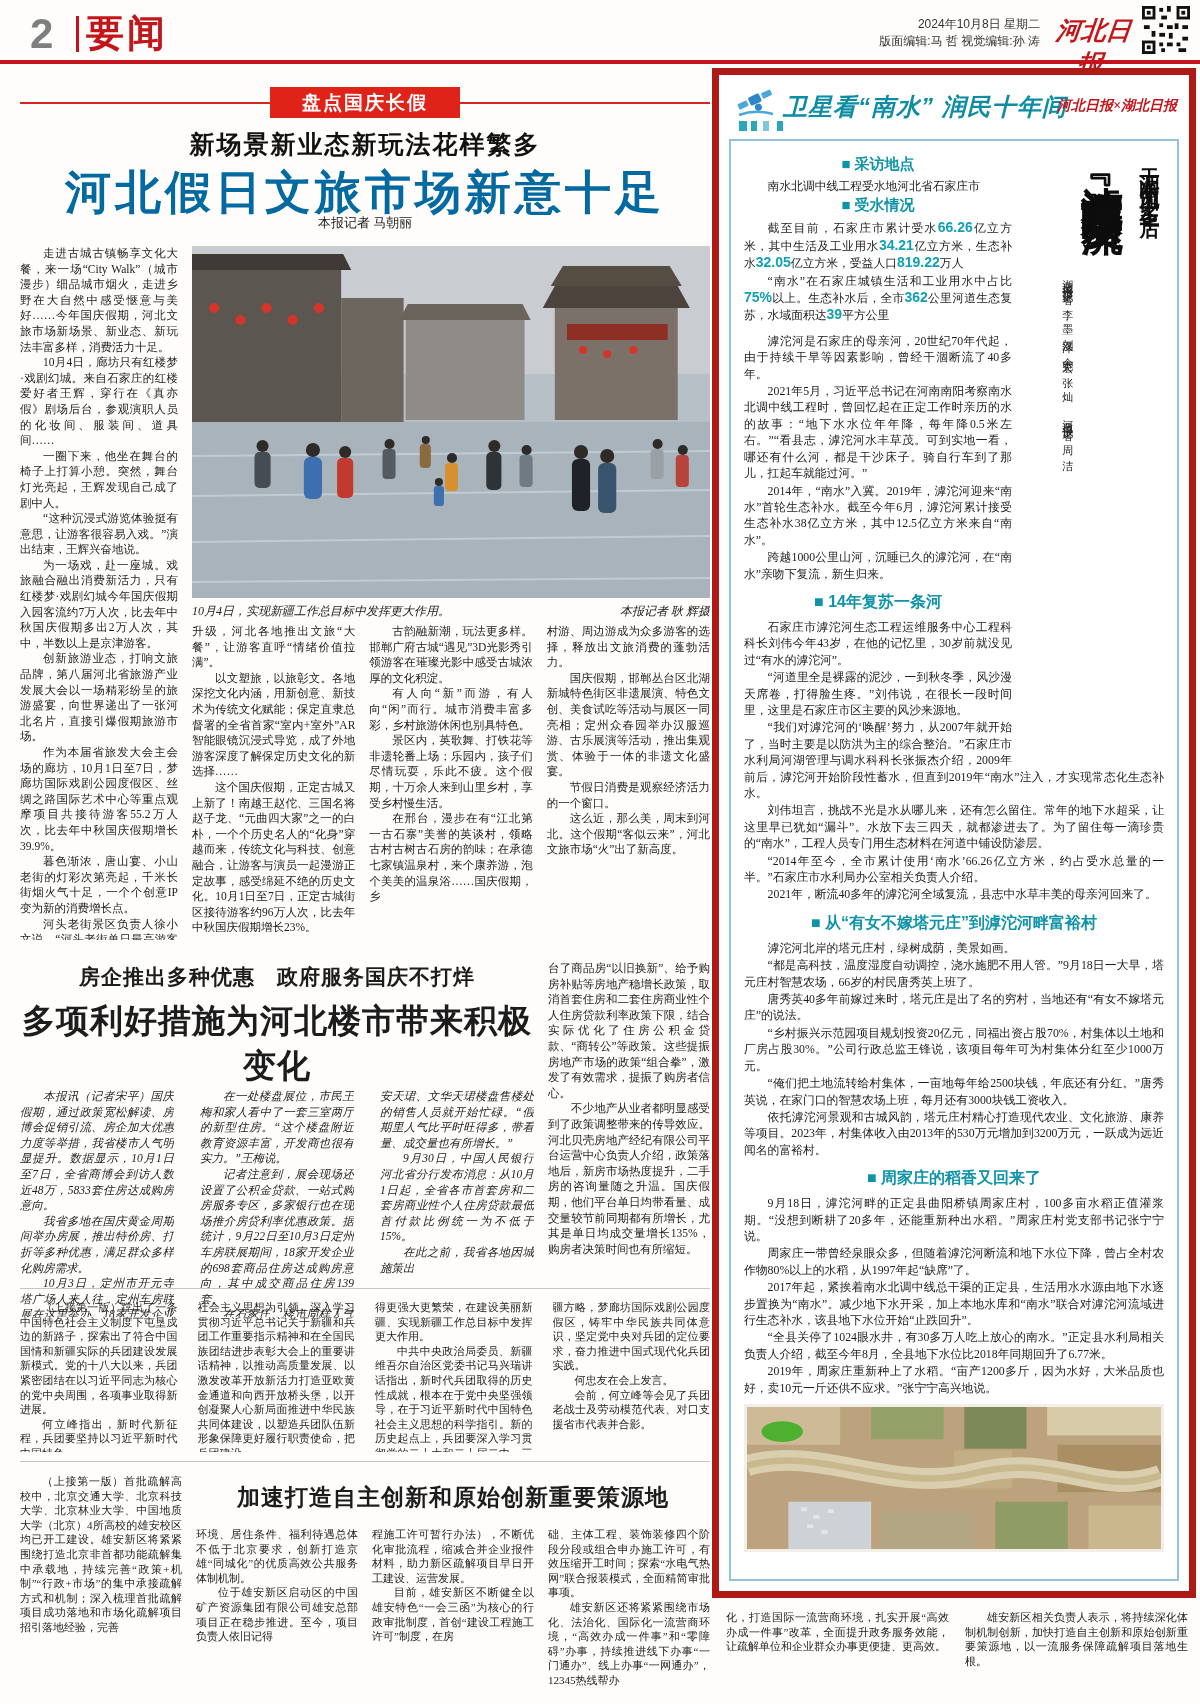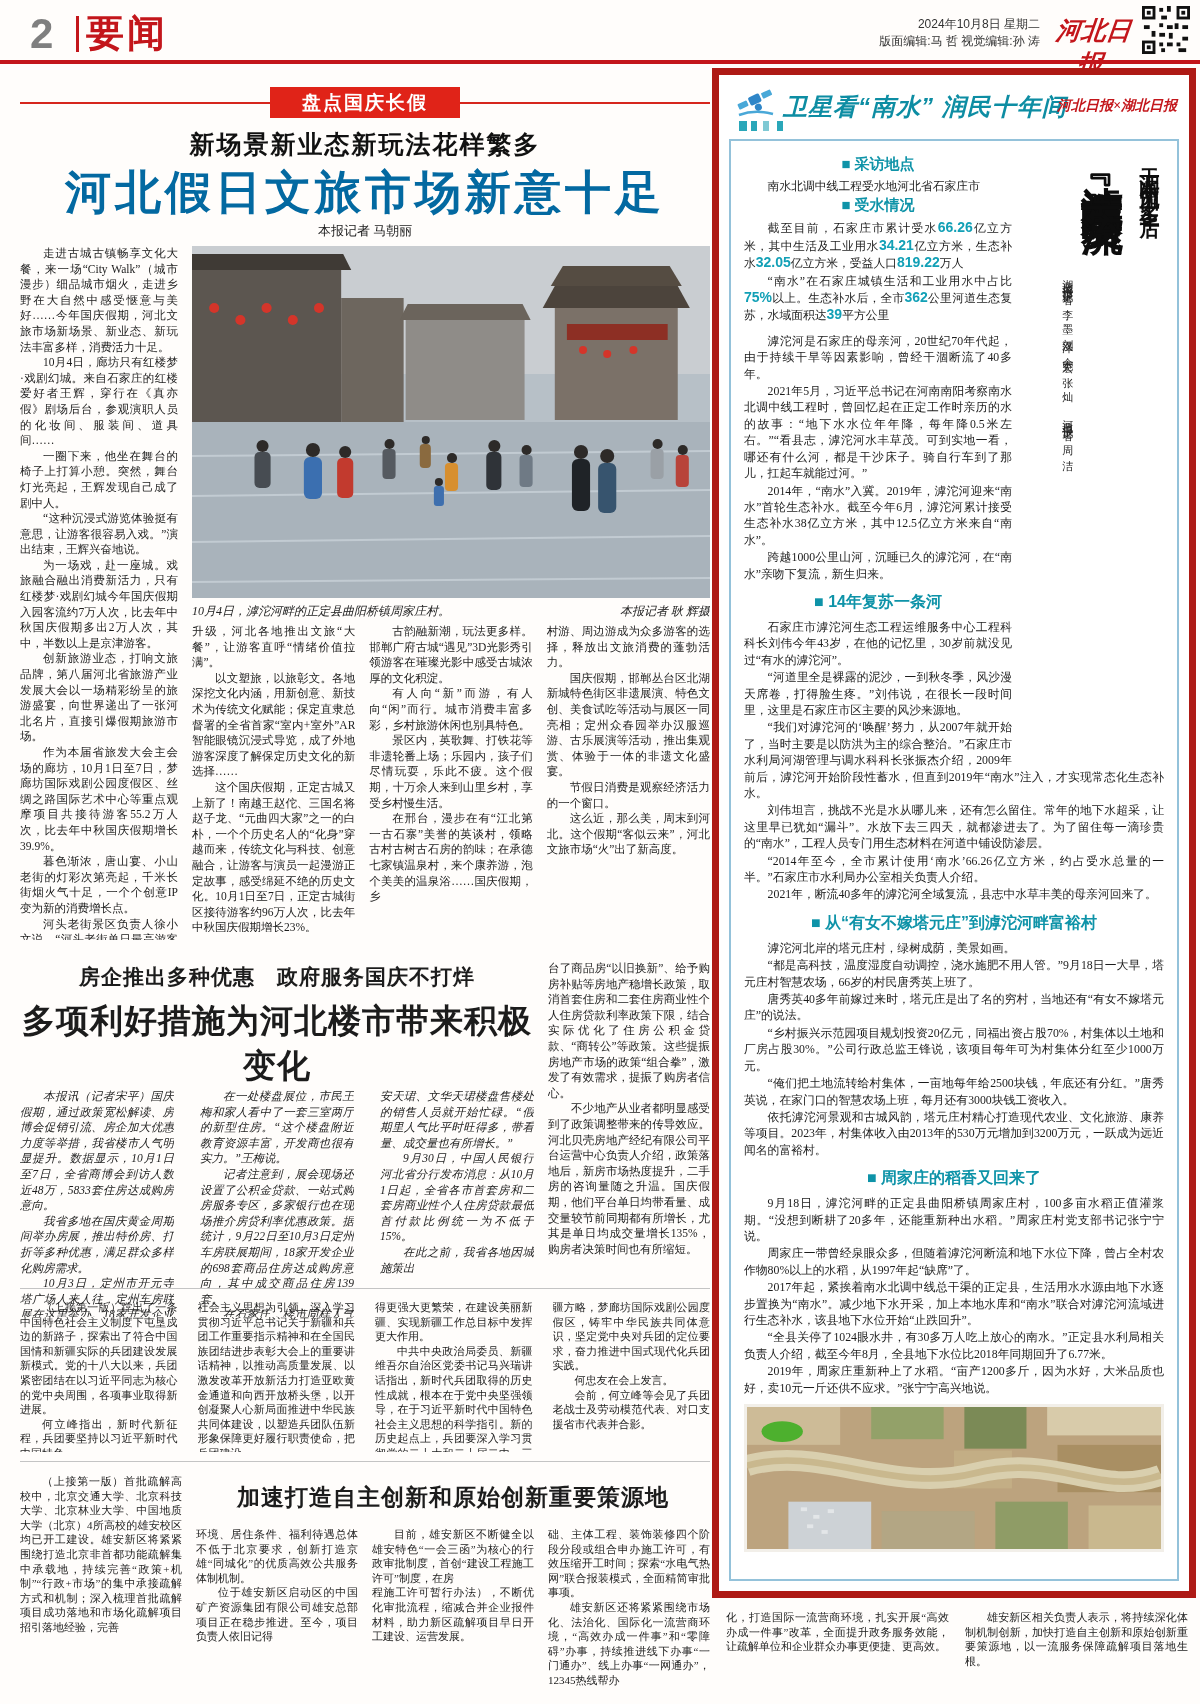--- a/index.html
+++ b/index.html
@@ -26,21 +26,21 @@
 
 
 .a1 { position:absolute; left:0; top:0; width:690px; height:870px; }
 .kline { position:absolute; left:0; top:18px; width:690px; height:2px; background:#d6261d; }
 .kicker-banner { position:absolute; left:250px; top:3px; width:190px; height:31px; background:#e02318;
   color:#fff; font:700 19px/31px "Liberation Sans",sans-serif; text-align:center; letter-spacing:2px; }
 .a1-sub { position:absolute; left:0; top:44px; width:690px; text-align:center;
   font:700 25px "Liberation Sans",sans-serif; color:#111; letter-spacing:2px; }
 .a1-title { position:absolute; left:0; top:78px; width:690px; text-align:center;
   font:900 46px "Liberation Sans",sans-serif; color:#0369a1; letter-spacing:4px; }
-.a1-byline { position:absolute; left:0; top:138px; width:690px; text-align:center; font:13px "Liberation Serif",serif; }
+.a1-byline { position:absolute; left:0; top:130px; width:690px; text-align:center; font:13px "Liberation Serif",serif; }
 .a1-body { position:absolute; left:0; top:162px; width:690px; height:694px; display:flex; gap:14px; }
 .body-txt { font-size:11.5px; line-height:15.6px; }
 .a1-c1 { width:158px; overflow:hidden; }
 .a1-right { width:518px; }
 .photo { width:518px; height:352px; overflow:hidden; }
 .photo svg { display:block; width:100%; height:100%; }
 .cap-row { display:flex; justify-content:space-between; height:24px; padding-top:5px;
   font:italic 12px "Liberation Serif",serif; color:#222; }
 .cols3 { display:flex; gap:14px; height:308px; margin-top:2px; overflow:hidden; }
 .cols3 > div { flex:1; overflow:hidden; }
@@ -221,21 +221,21 @@
                 <circle cx="462" cy="198" r="5" fill="#2d2a28"></circle>
                   <rect x="455" y="203" width="13" height="30" rx="4" fill="#9aa0a6"></rect>
                 <circle cx="487" cy="204" r="5" fill="#2d2a28"></circle>
                   <rect x="480" y="209" width="13" height="32" rx="4" fill="#b8433a"></rect>
                 <circle cx="245" cy="236" r="4" fill="#2d2a28"></circle>
                   <rect x="240" y="240" width="10" height="20" rx="3" fill="#3e6fae"></rect>
               </g>
             </svg>
           </div>
           <div class="cap-row">
-            <span>10月4日，滹沱河畔的正定县曲阳桥镇周家庄村。</span>
+            <span>10月4日，实现新疆工作总目标中发挥更大作用。</span>
             <span>本报记者 耿 辉摄</span>
           </div>
           <div class="cols3">
             <div>
                 <p class="para noind">升级，河北各地推出文旅“大餐”，让游客直呼“情绪价值拉满”。</p>
                 <p class="para">以文塑旅，以旅彰文。各地深挖文化内涵，用新创意、新技术为传统文化赋能；保定直隶总督署的全省首家“室内+室外”AR智能眼镜沉浸式导览，成了外地游客深度了解保定历史文化的新选择……</p>
                 <p class="para">这个国庆假期，正定古城又上新了！南越王赵佗、三国名将赵子龙、“元曲四大家”之一的白朴，一个个历史名人的“化身”穿越而来，传统文化与科技、创意融合，让游客与演员一起漫游正定故事，感受绵延不绝的历史文化。10月1日至7日，正定古城街区接待游客约96万人次，比去年中秋国庆假期增长23%。</p>
               </div>
             <div>
                 <p class="para">古韵融新潮，玩法更多样。邯郸广府古城“遇见”3D光影秀引领游客在璀璨光影中感受古城浓厚的文化积淀。</p>
@@ -310,22 +310,22 @@
           <p class="para">（上接第一版）首批疏解高校中，北京交通大学、北京科技大学、北京林业大学、中国地质大学（北京）4所高校的雄安校区均已开工建设。雄安新区将紧紧围绕打造北京非首都功能疏解集中承载地，持续完善“政策+机制”“行政+市场”的集中承接疏解方式和机制；深入梳理首批疏解项目成功落地和市场化疏解项目招引落地经验，完善</p>
         </div>
       <div class="a4-right">
         <div class="a4-title">加速打造自主创新和原始创新重要策源地</div>
         <div class="a4-cols">
           <div>
               <p class="para noind">环境、居住条件、福利待遇总体不低于北京要求，创新打造京雄“同城化”的优质高效公共服务体制机制。</p>
               <p class="para">位于雄安新区启动区的中国矿产资源集团有限公司雄安总部项目正在稳步推进。至今，项目负责人依旧记得</p>
             </div>
           <div>
+              <p class="para noind">程施工许可暂行办法），不断优化审批流程，缩减合并企业报件材料，助力新区疏解项目早日开工建设、运营发展。</p>
               <p class="para">目前，雄安新区不断健全以雄安特色“一会三函”为核心的行政审批制度，首创“建设工程施工许可”制度，在房</p>
-              <p class="para noind">程施工许可暂行办法），不断优化审批流程，缩减合并企业报件材料，助力新区疏解项目早日开工建设、运营发展。</p>
             </div>
           <div>
               <p class="para noind">础、主体工程、装饰装修四个阶段分段或组合申办施工许可，有效压缩开工时间；探索“水电气热网”联合报装模式，全面精简审批事项。</p>
               <p class="para">雄安新区还将紧紧围绕市场化、法治化、国际化一流营商环境，“高效办成一件事”和“零障碍”办事，持续推进线下办事“一门通办”、线上办事“一网通办”，12345热线帮办</p>
             </div>
         </div>
       </div>
     </section>
   </div>
 

